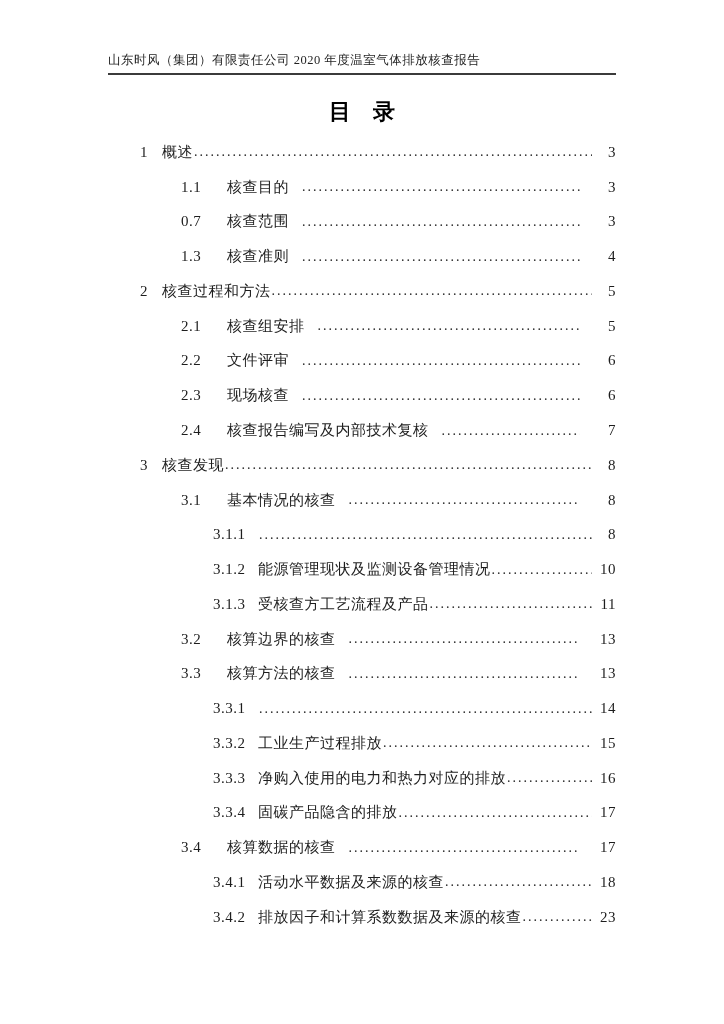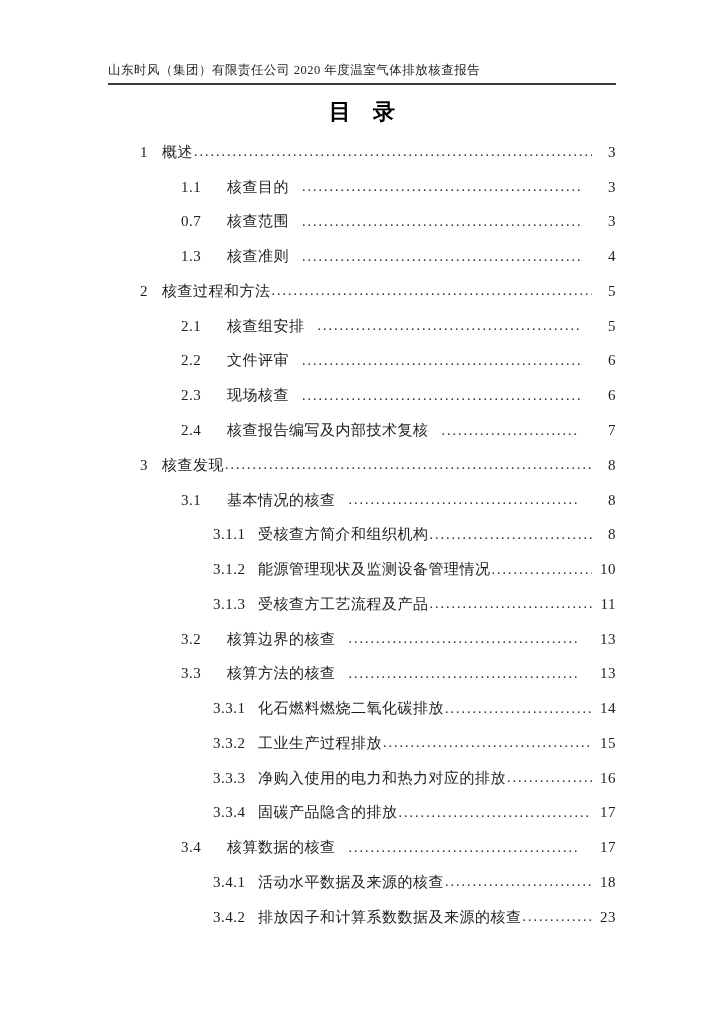--- a/index.html
+++ b/index.html
@@ -16,21 +16,20 @@
     position: absolute;
     left: 108px;
     top: 52px;
     width: 508px;
     font-size: 12.5px;
     font-weight: 500;
     letter-spacing: 0.5px;
     padding-bottom: 4px;
     border-bottom: 2px solid #3b3b3b;
     white-space: nowrap;
-    margin-top: 10px;
   }
   .title {
     position: absolute;
     top: 98px;
     left: 0;
     width: 724px;
     margin: 0;
     text-align: center;
     font-size: 22px;
     font-weight: bold;
@@ -150,21 +149,20 @@
 
   <div class="toc-row lvl2">
     <span class="num">3.1</span>
     <span class="ttl">基本情况的核查</span>
     <span class="dots">................................................................................................................................................................</span>
     <span class="pg">8</span>
   </div>
 
   <div class="toc-row lvl3">
     <span class="num">3.1.1</span>
-    <span class="ttl">受核查方简介和组织机构</span>
     <span class="dots">................................................................................................................................................................</span>
     <span class="pg">8</span>
   </div>
 
   <div class="toc-row lvl3">
     <span class="num">3.1.2</span>
     <span class="ttl">能源管理现状及监测设备管理情况</span>
     <span class="dots">................................................................................................................................................................</span>
     <span class="pg">10</span>
   </div>
@@ -185,21 +183,20 @@
 
   <div class="toc-row lvl2">
     <span class="num">3.3</span>
     <span class="ttl">核算方法的核查</span>
     <span class="dots">................................................................................................................................................................</span>
     <span class="pg">13</span>
   </div>
 
   <div class="toc-row lvl3">
     <span class="num">3.3.1</span>
-    <span class="ttl">化石燃料燃烧二氧化碳排放</span>
     <span class="dots">................................................................................................................................................................</span>
     <span class="pg">14</span>
   </div>
 
   <div class="toc-row lvl3">
     <span class="num">3.3.2</span>
     <span class="ttl">工业生产过程排放</span>
     <span class="dots">................................................................................................................................................................</span>
     <span class="pg">15</span>
   </div>

